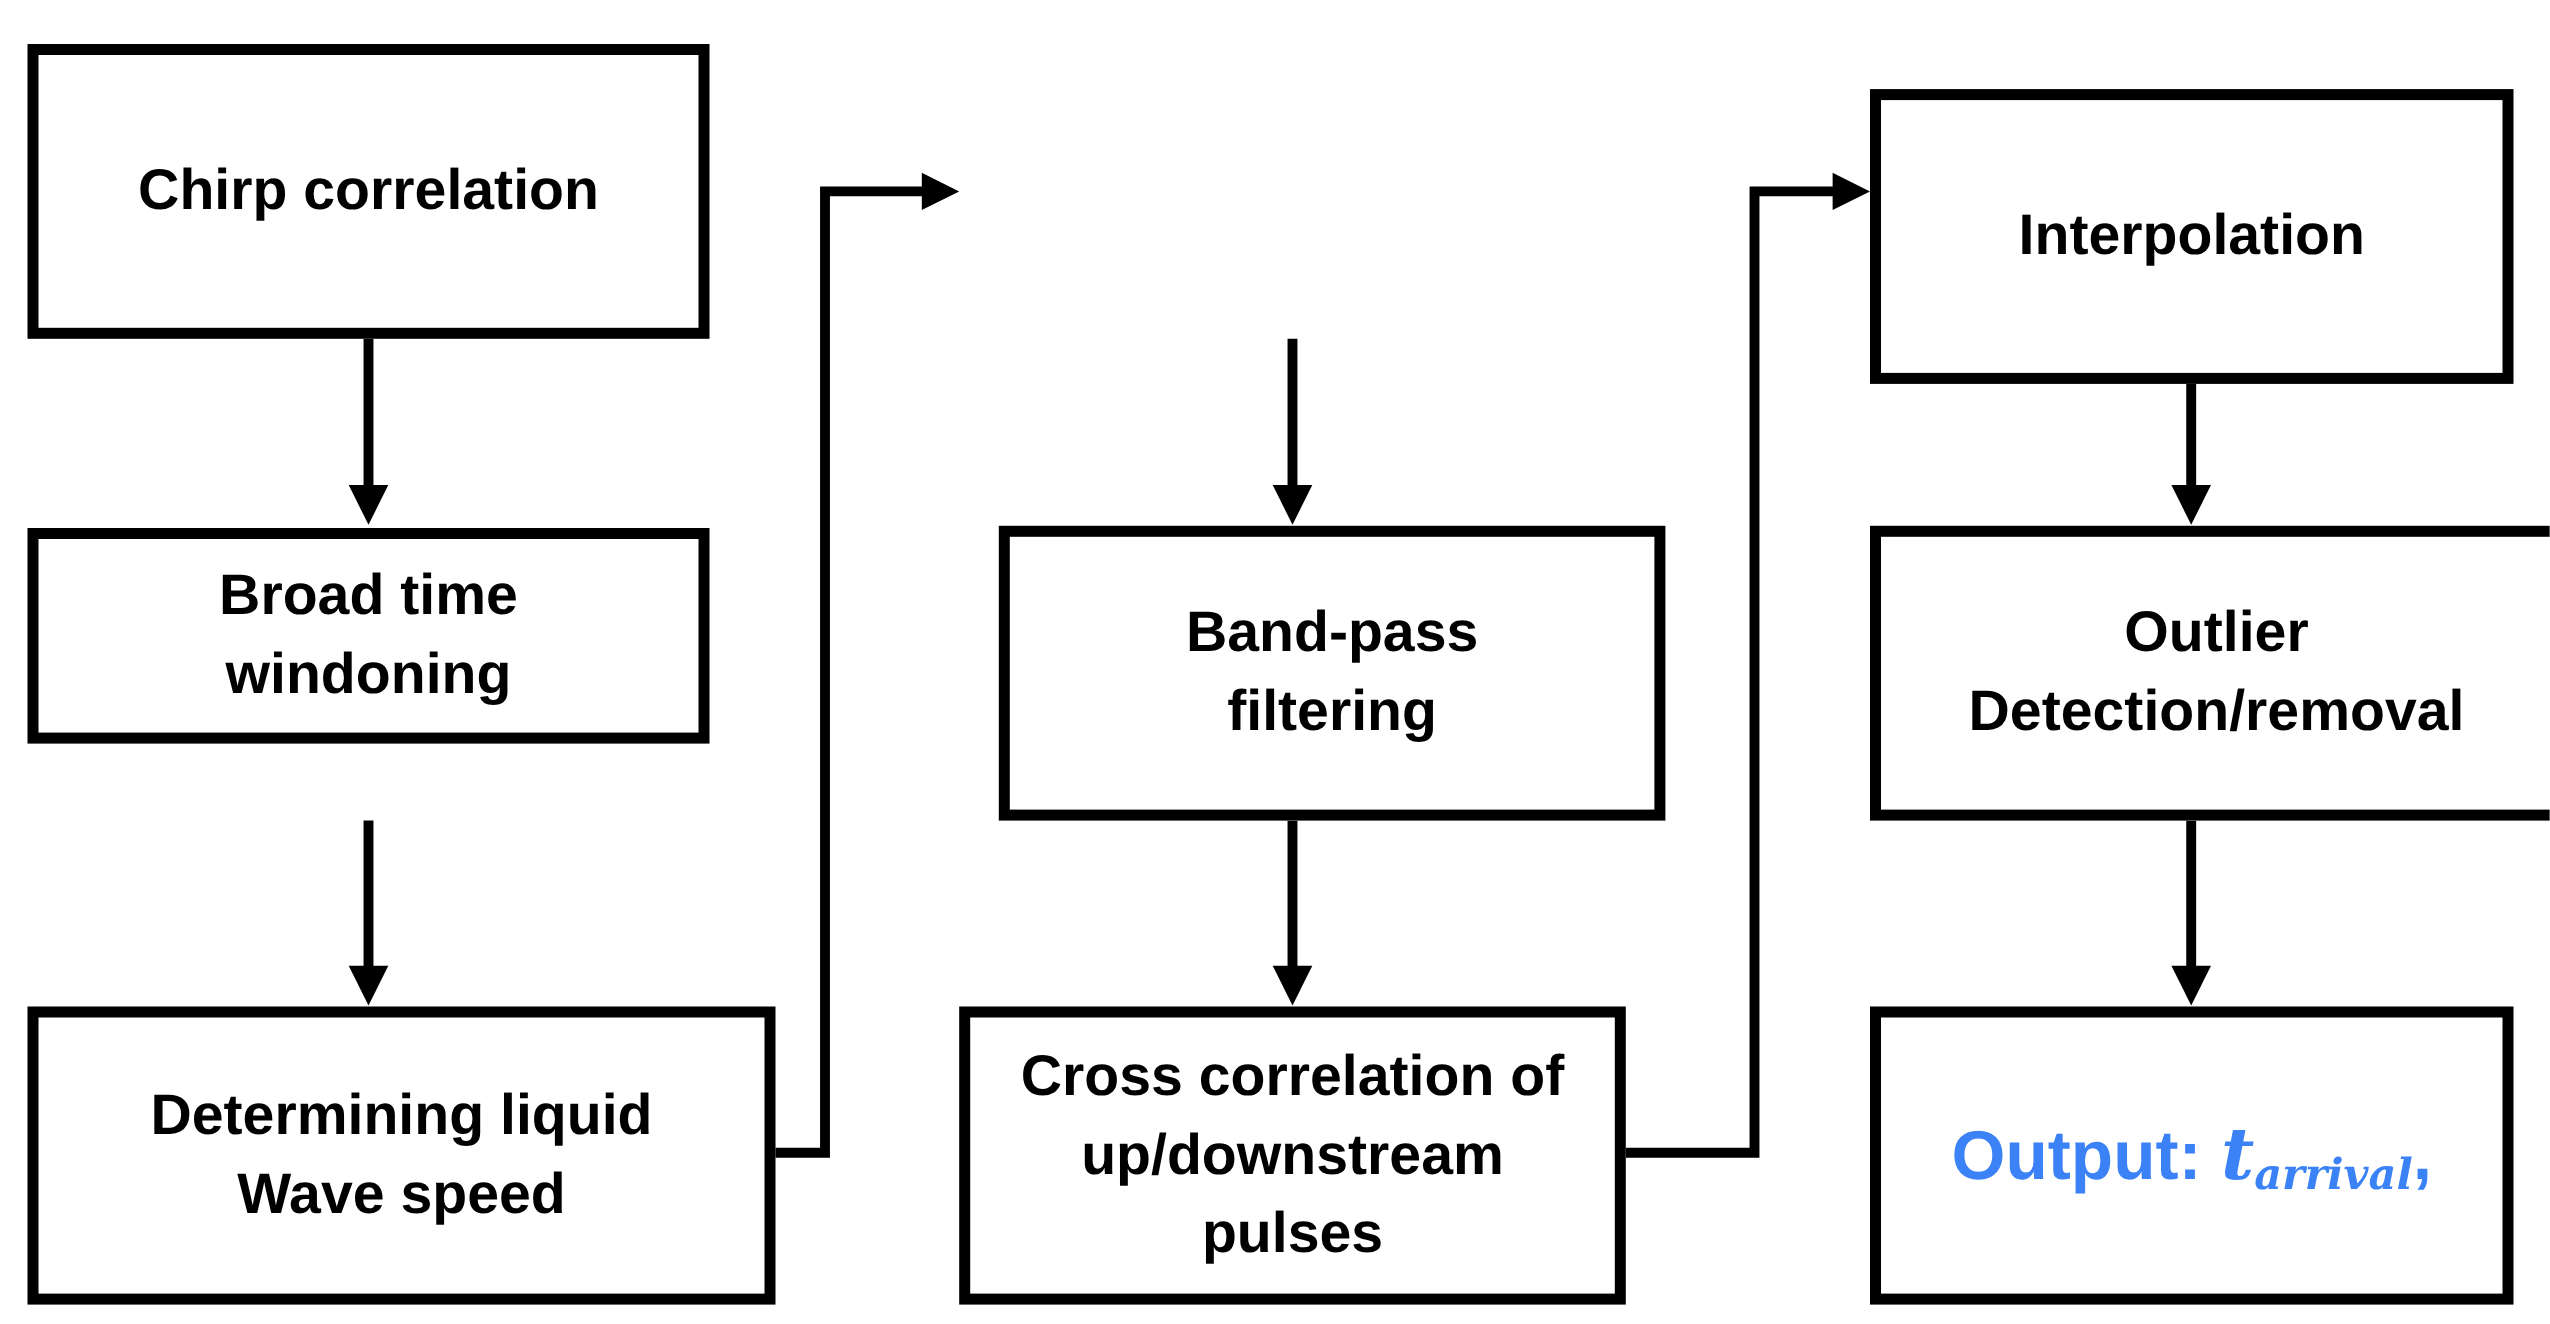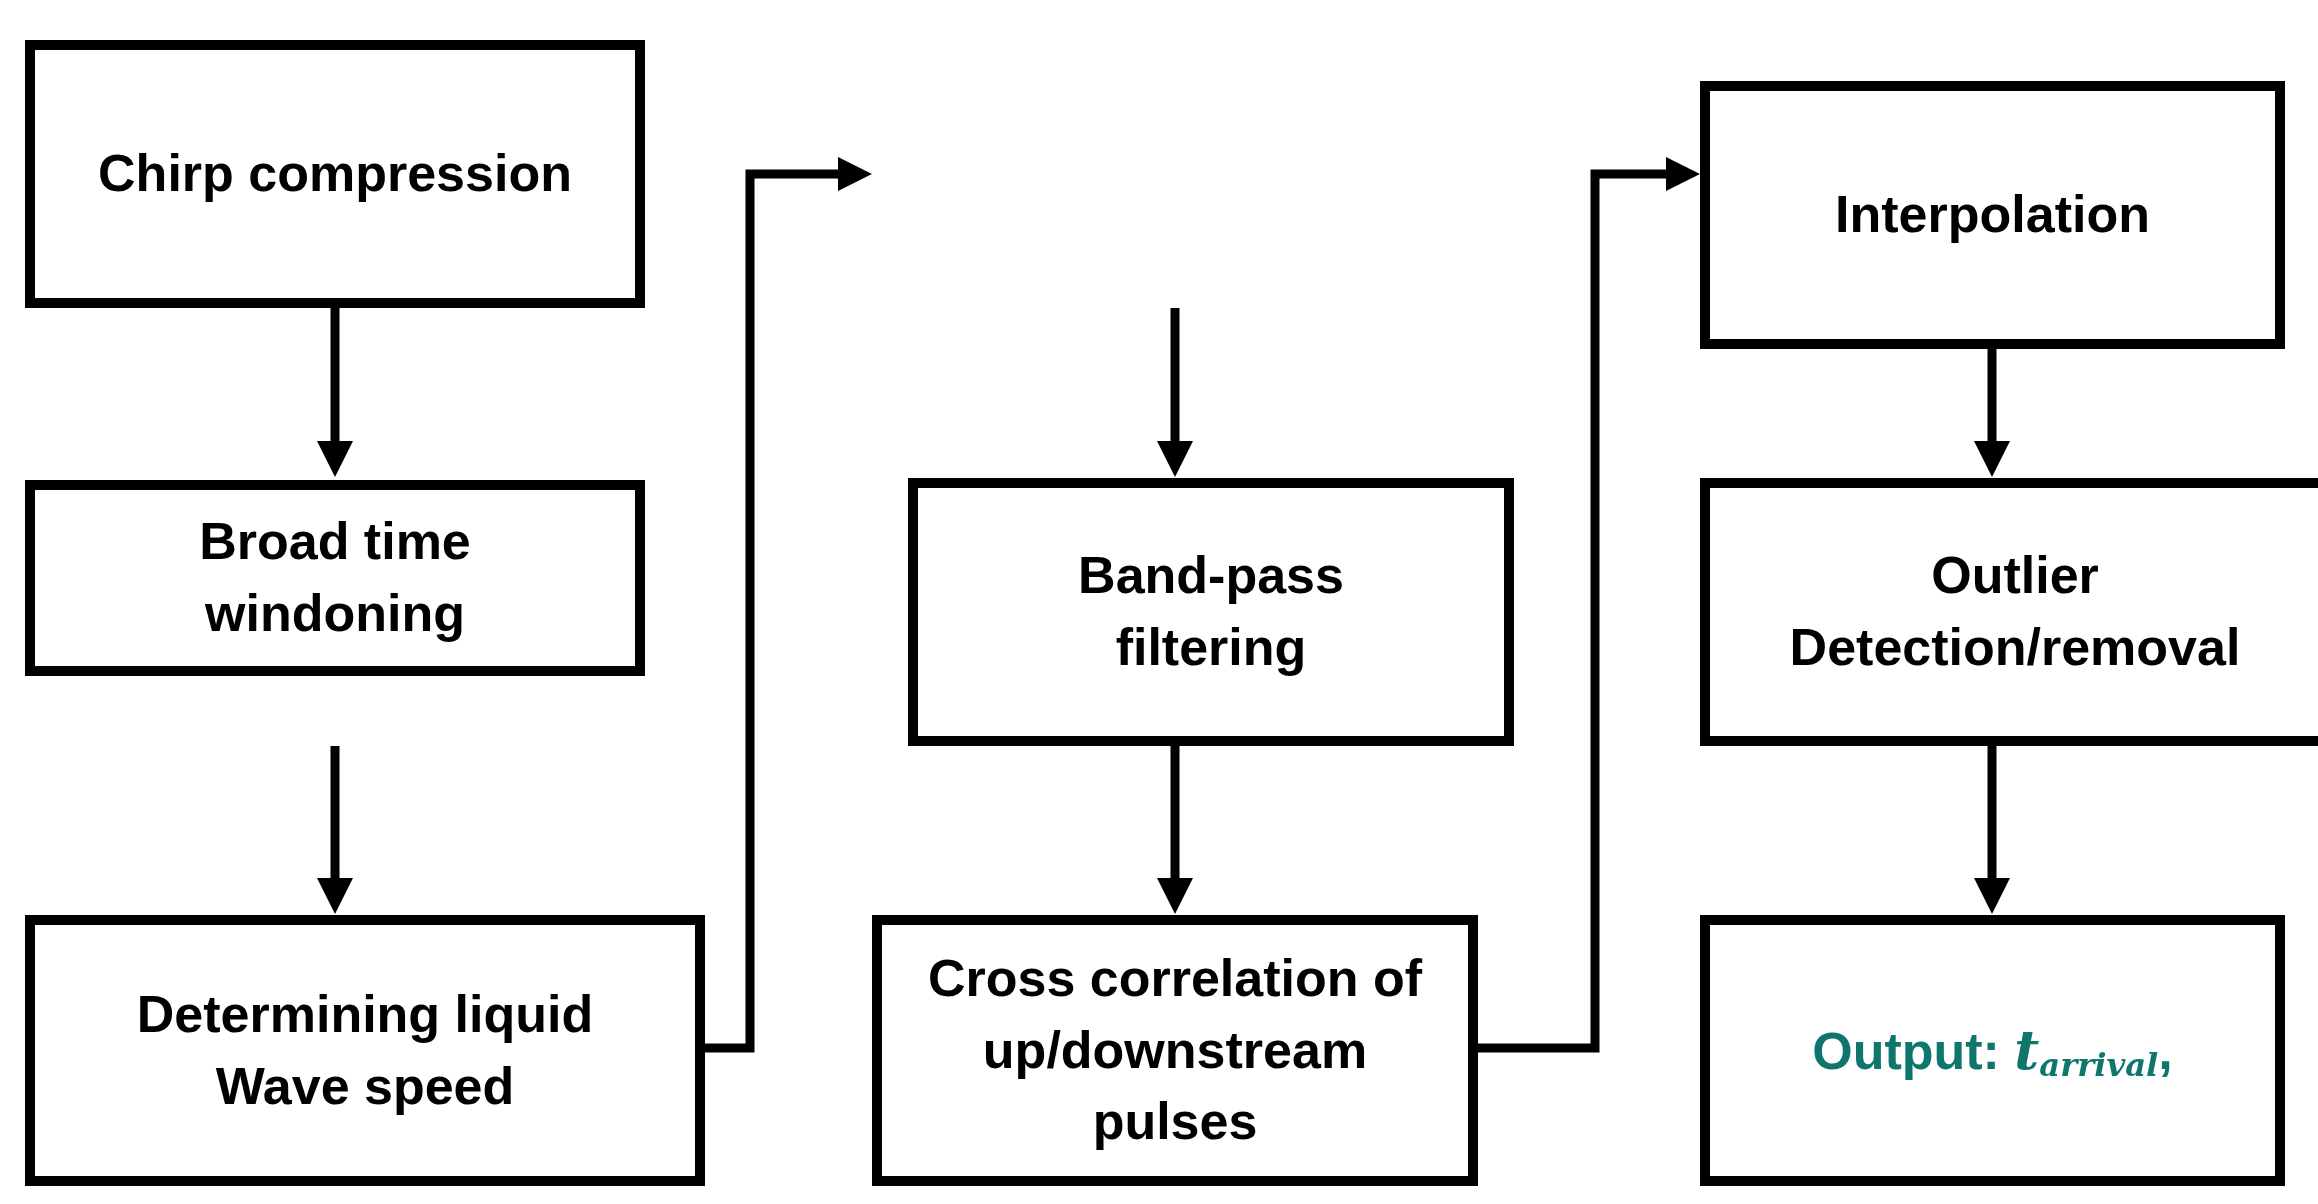--- a/index.html
+++ b/index.html
@@ -36,23 +36,23 @@
     white-space: pre-line;
     font-weight: bold;
     font-size: 52px;
     line-height: 1.38;
     color: #000000;
     letter-spacing: 0px;
     padding: 0 10px;
   }
   .node-label-math {
     font-weight: bold;
-    font-size: 52px;
+    font-size: 63px;
     line-height: 1.5;
-    color: #0f766e;
+    color: #3b82f6;
     padding: 0 10px;
   }
   .math-var {
     font-family: "DejaVu Serif", serif;
     font-style: italic;
     font-weight: bold;
     font-size: 1.04em;
   }
   .math-delta {
     font-family: "DejaVu Serif", serif;
@@ -120,21 +120,21 @@
       <polygon points="1992,477 1974,441 2010,441" fill="#000000"></polygon>
     </g>
 
     <g>
       <path d="M1992,746 V882" stroke="#000000" stroke-width="9" fill="none"></path>
       <polygon points="1992,914 1974,878 2010,878" fill="#000000"></polygon>
     </g>
   </svg>
 
   <div class="node" id="n0">
-    <div class="node-label">Chirp compression</div>
+    <div class="node-label">Chirp correlation</div>
   </div>
 
   <div class="node" id="n1">
     <div class="node-label">Broad time
 windoning</div>
   </div>
 
   <div class="node" id="n2">
     <div class="node-label">Determining liquid
 Wave speed</div>

